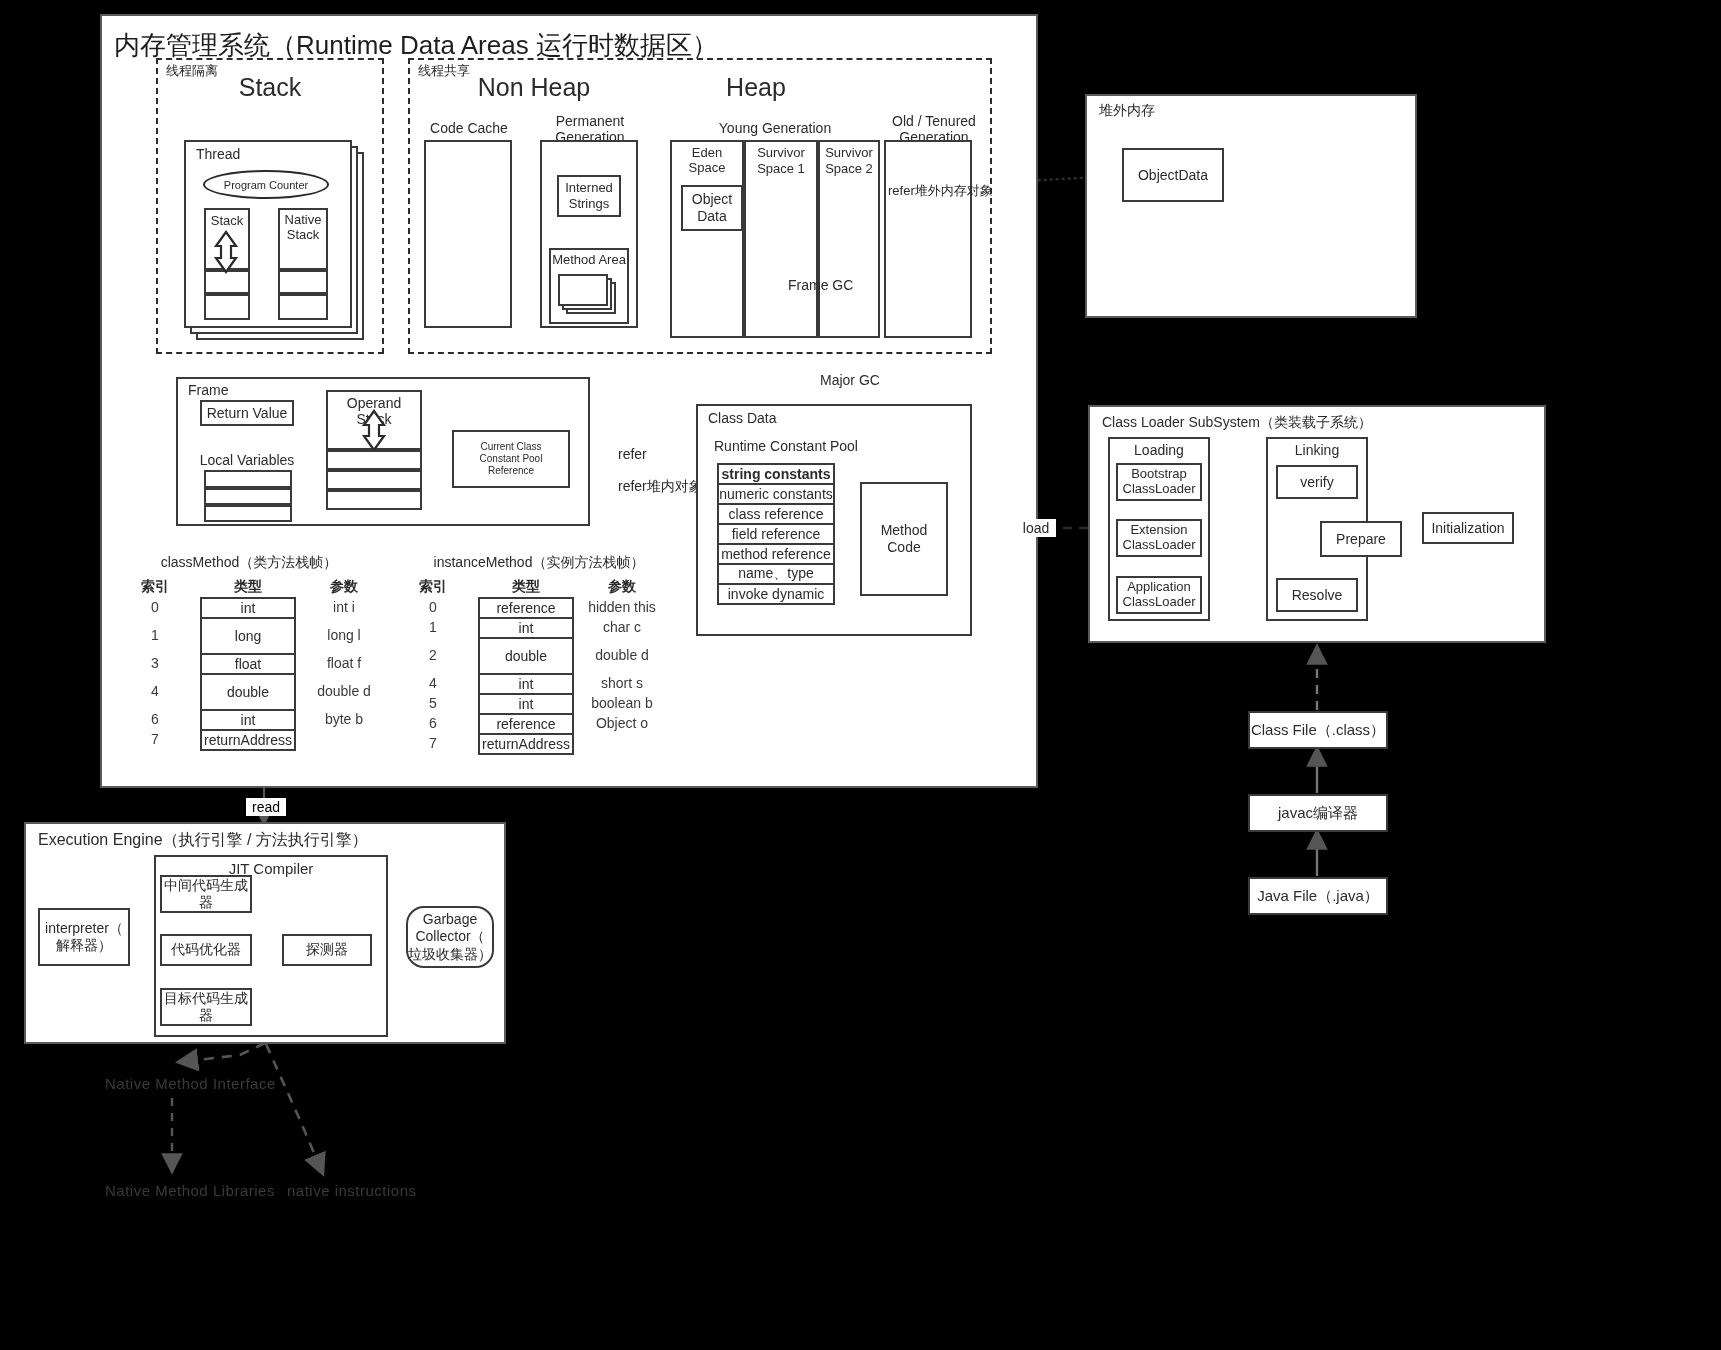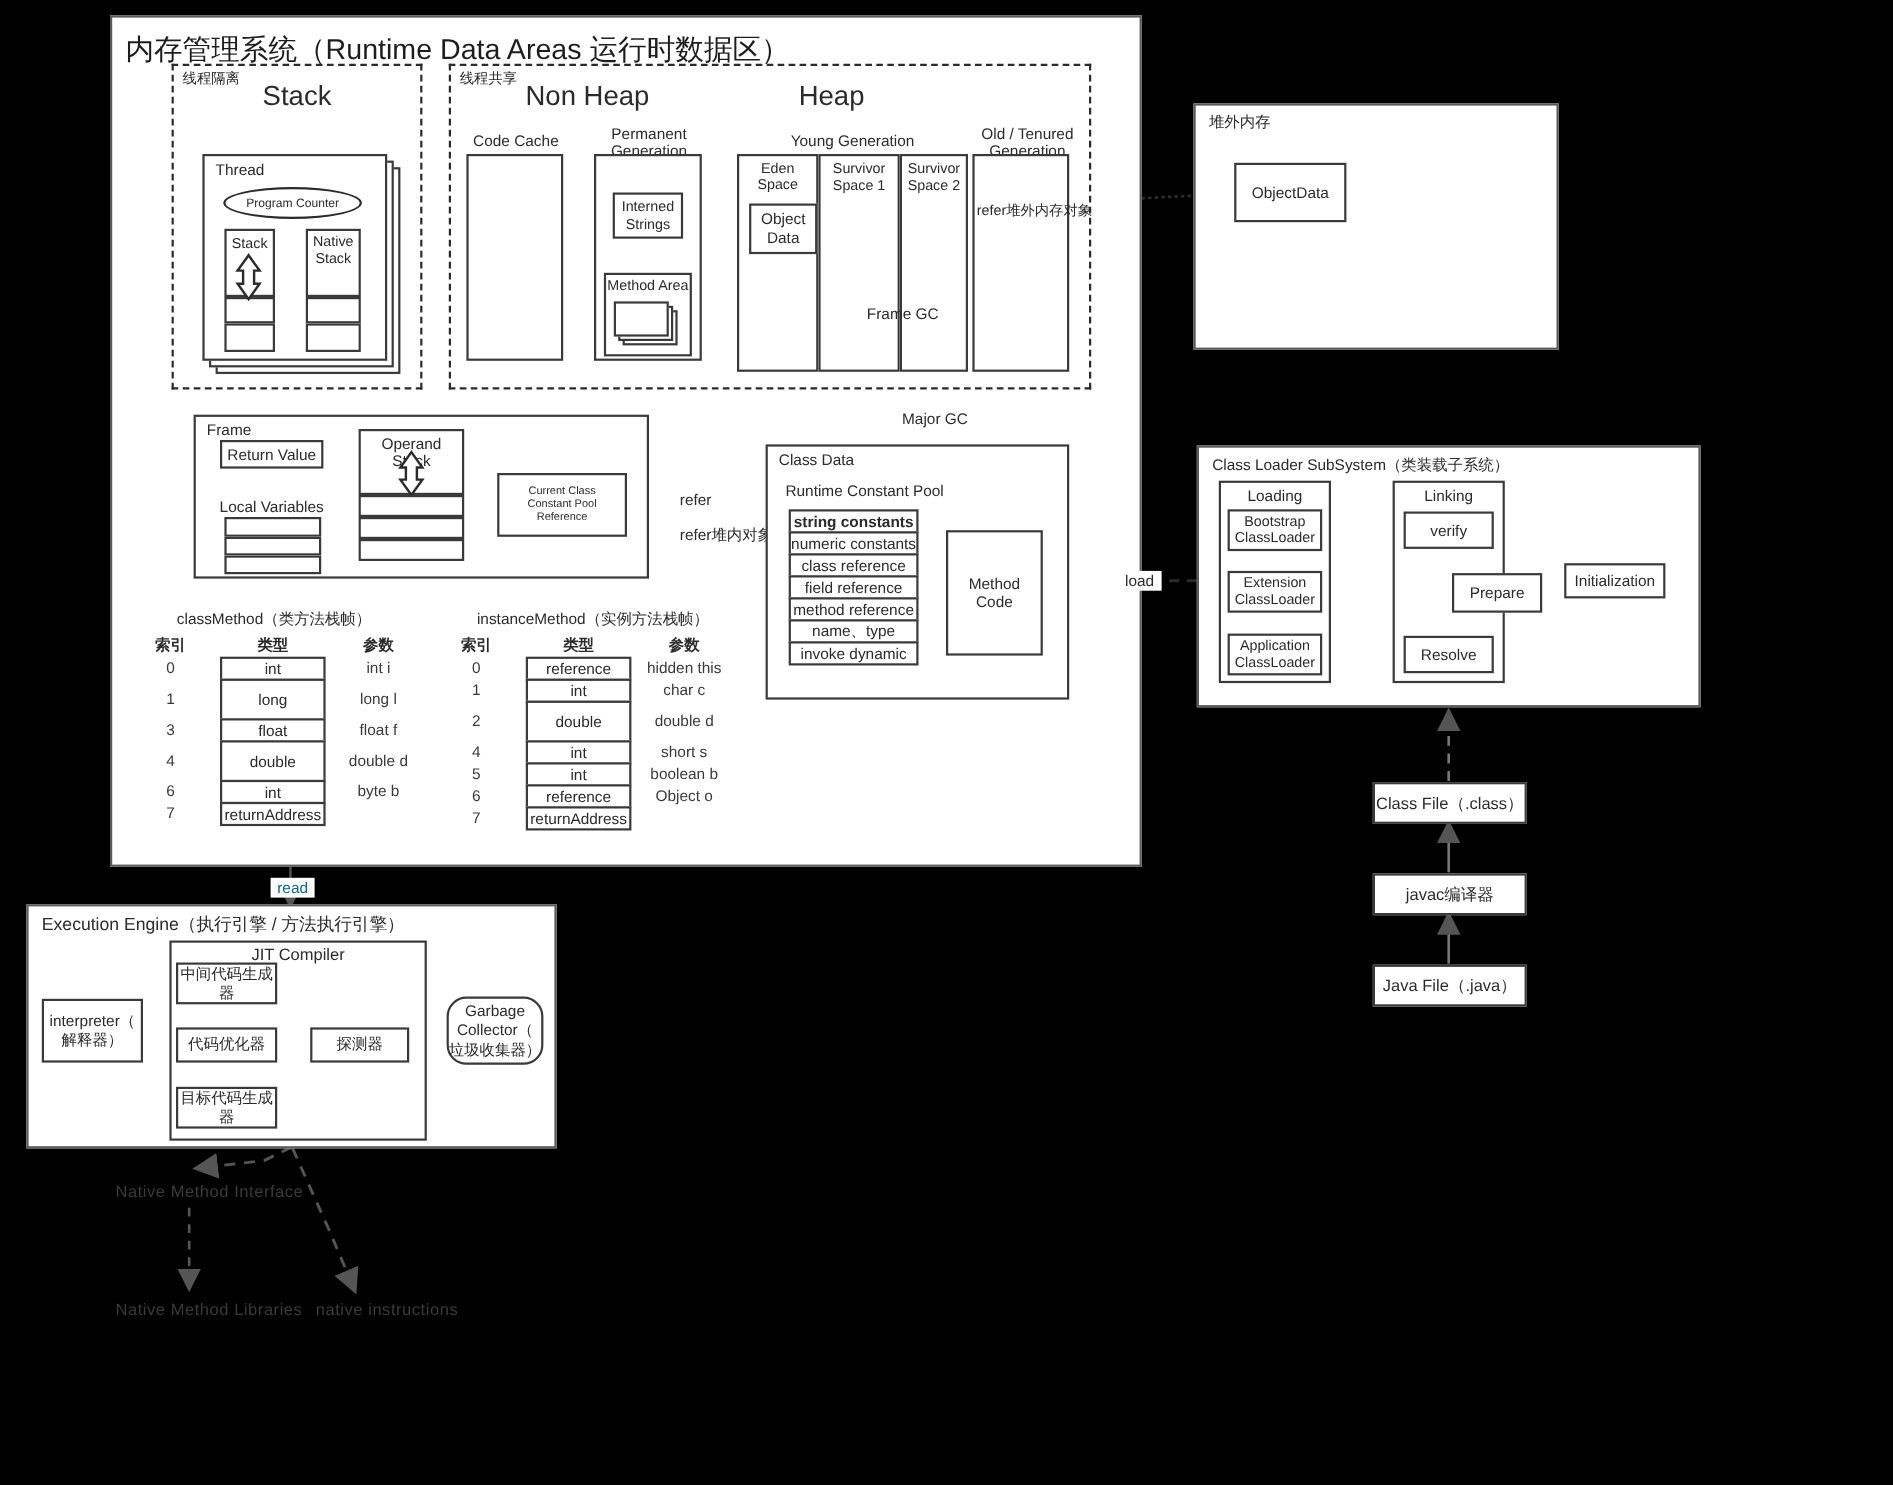--- a/index.html
+++ b/index.html
@@ -271,21 +271,21 @@
 <div class="abs box" style="left:1422px;top:512px;width:92px;height:32px;font-size:14px;">Initialization</div>
 <div class="abs ctr" style="left:1016px;top:519px;width:40px;height:18px;background:#fff;font-size:14px;">load</div>
 
 <div class="abs box" style="left:1248px;top:711px;width:140px;height:38px;font-size:15px;">Class File（.class）</div>
 <div class="abs box" style="left:1248px;top:794px;width:140px;height:38px;font-size:15px;">javac编译器</div>
 <div class="abs box" style="left:1248px;top:877px;width:140px;height:38px;font-size:15px;">Java File（.java）</div>
 
 <div class="abs panel" style="left:24px;top:822px;width:482px;height:222px;">
   <div class="lbl lg" style="left:12px;top:6px;">Execution Engine（执行引擎 / 方法执行引擎）</div>
 </div>
-<div class="abs ctr" style="left:246px;top:798px;width:40px;height:18px;background:#fff;font-size:14px;color:#0369a1;text-align:center;">read</div>
+<div class="abs ctr" style="left:246px;top:798px;width:40px;height:18px;background:#fff;font-size:14px;color:#000000;text-align:center;">read</div>
 
 <div class="abs box" style="left:38px;top:908px;width:92px;height:58px;font-size:14px;white-space:pre-line;line-height:1.25;">interpreter（
 解释器）</div>
 
 <div class="abs box" style="left:154px;top:855px;width:234px;height:182px;align-items:flex-start;padding-top:3px;font-size:15px;">JIT Compiler</div>
 <div class="abs box" style="left:160px;top:875px;width:92px;height:38px;font-size:14px;white-space:pre-line;line-height:1.2;">中间代码生成
 器</div>
 <div class="abs box" style="left:160px;top:934px;width:92px;height:32px;font-size:14px;">代码优化器</div>
 <div class="abs box" style="left:282px;top:934px;width:90px;height:32px;font-size:14px;">探测器</div>
 <div class="abs box" style="left:160px;top:988px;width:92px;height:38px;font-size:14px;white-space:pre-line;line-height:1.2;">目标代码生成

